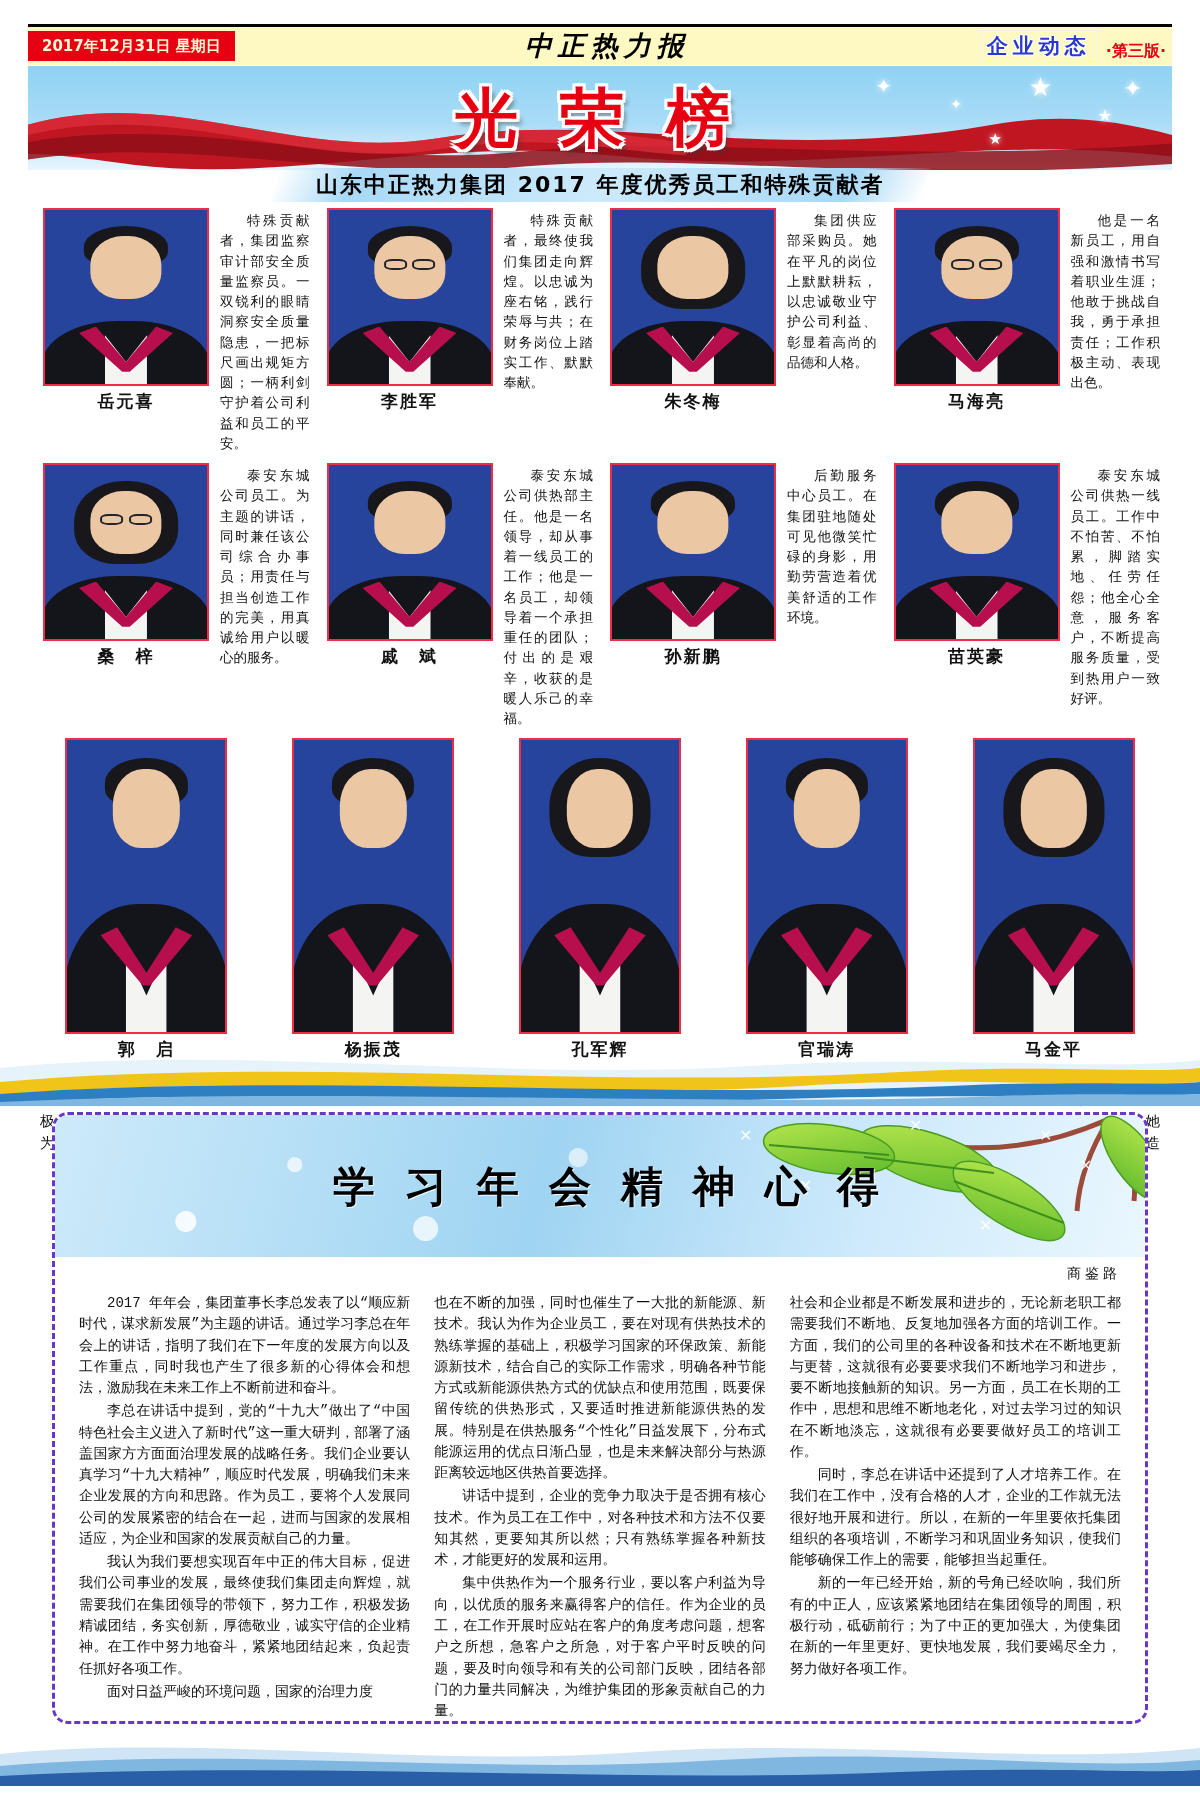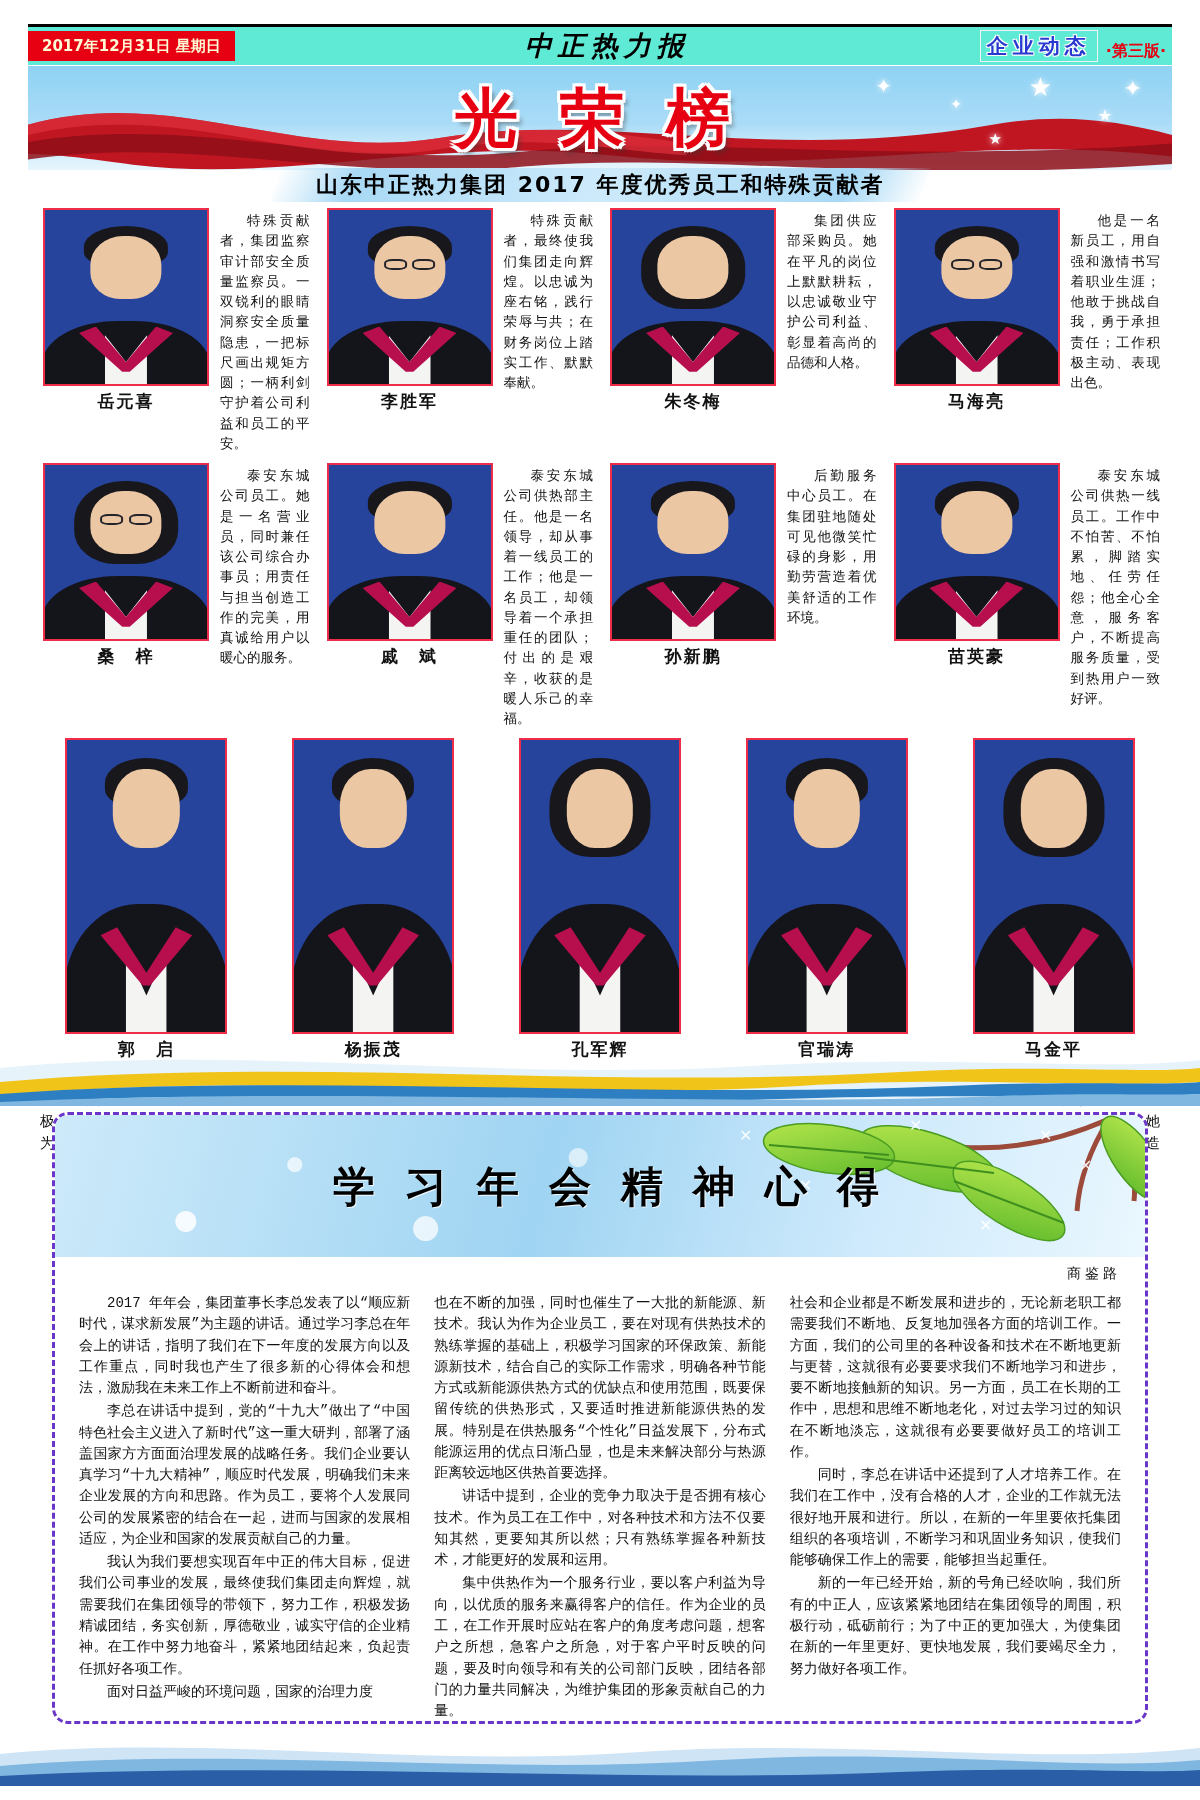--- a/index.html
+++ b/index.html
@@ -1,20 +1,20 @@
 <!DOCTYPE html>
 <html lang="zh"><head>
 <meta charset="utf-8">
 <style>
   html,body{margin:0;padding:0;background:#e9e9e9;}
   .page{position:relative;width:1200px;height:1800px;margin:0 auto;background:#fff;
         font-family:"DejaVu Sans",sans-serif;color:#111;overflow:hidden;}
   
   .masthead{position:absolute;top:24px;left:28px;right:28px;height:38px;
-            background:#5eead4;border-top:3px solid #000;display:flex;align-items:center;}
+            background:#fef9c3;border-top:3px solid #000;display:flex;align-items:center;}
   .date-box{background:#e60012;color:#fffbd6;font-weight:bold;font-size:15px;
             padding:0 14px;height:30px;line-height:30px;margin:4px 0 4px 0;white-space:nowrap;}
   .paper-title{flex:1;text-align:center;font-family:"DejaVu Serif",serif;font-style:italic;
                font-weight:bold;font-size:27px;color:#000;letter-spacing:6px;}
   .section-wrap{display:flex;align-items:flex-end;gap:8px;padding-right:6px;}
   .section-badge{color:#2939d0;font-weight:bold;font-size:21px;letter-spacing:5px;
                  text-shadow:-1px -1px 0 #fff,1px -1px 0 #fff,-1px 1px 0 #fff,1px 1px 0 #fff;
                  border:1px solid #f2f2f2;padding:1px 6px;}
   .page-no{color:#e60012;font-weight:bold;font-size:16px;white-space:nowrap;}
   
@@ -203,21 +203,21 @@
               <div class="specs">
                 <i></i>
                 <i></i>
               </div>
               <div class="torso"></div>
               <div class="shirt"></div>
               <div class="collar"></div>
             </figure>
           <figcaption class="ename">桑　梓</figcaption>
         </div>
-        <p class="edesc">泰安东城公司员工。她是一名营业员，同时兼任该公司综合办事员；用责任与担当创造工作的完美，用真诚给用户以暖心的服务。</p>
+        <p class="edesc">泰安东城公司员工。为主题的讲话，同时兼任该公司综合办事员；用责任与担当创造工作的完美，用真诚给用户以暖心的服务。</p>
       </div>
       <div class="hcell">
         <div class="pcol">
           <figure class="photo p-male">
               <div class="hair"></div>
               <div class="face"></div>
               <div class="torso"></div>
               <div class="shirt"></div>
               <div class="collar"></div>
             </figure>

